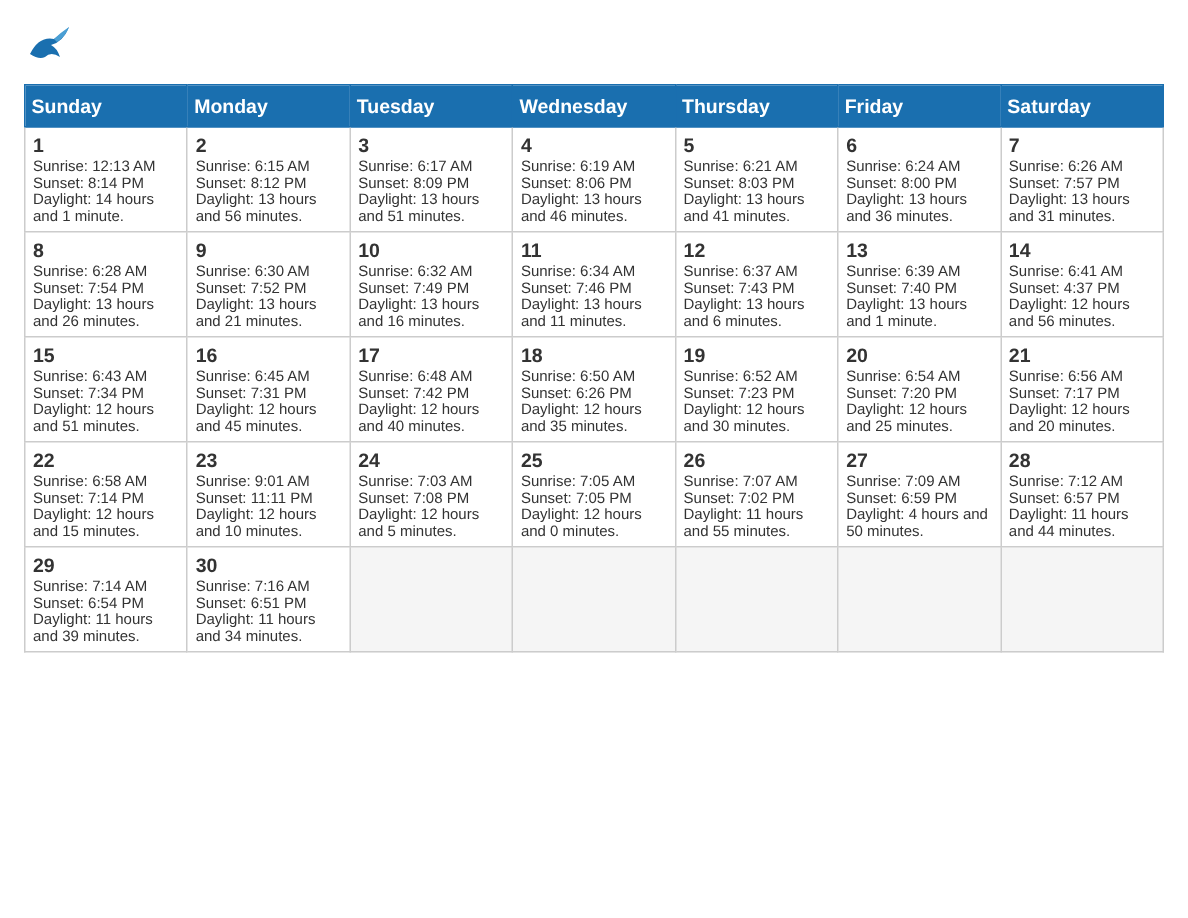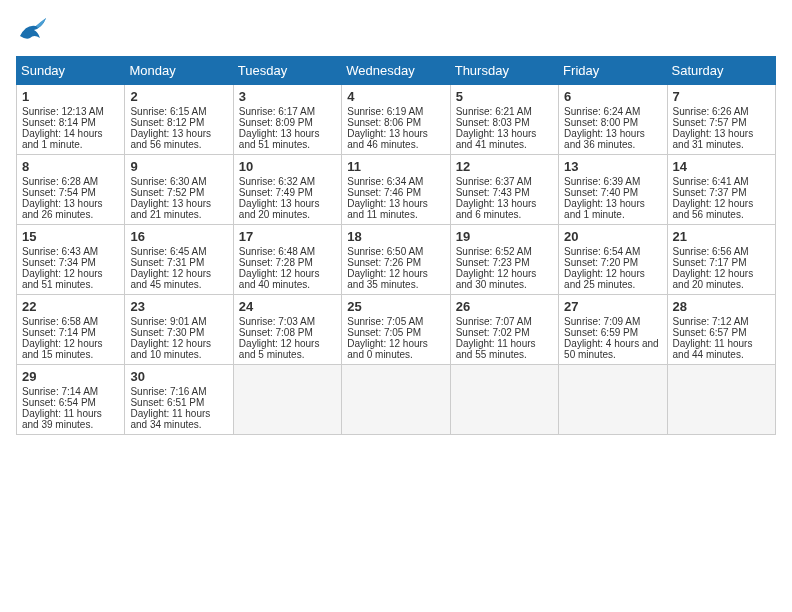--- a/index.html
+++ b/index.html
@@ -48,21 +48,21 @@
       color: #555;
     }
     .calendar {
       width: 100%;
       border-collapse: collapse;
     }
     .calendar th {
       background: #1a6faf;
       color: #fff;
       font-size: 13px;
-      font-weight: normal;
+      font-weight: bold;
       padding: 6px 4px;
       text-align: left;
       border: 1px solid #1a6faf;
     }
     .calendar td {
       vertical-align: top;
       border: 1px solid #ccc;
       padding: 4px 5px;
       font-size: 10px;
       color: #333;
@@ -117,38 +117,38 @@
         <td><span class="day-num">2</span><span>Sunrise: 6:15 AM</span><br><span>Sunset: 8:12 PM</span><br><span>Daylight: 13 hours and 56 minutes.</span></td>
         <td><span class="day-num">3</span><span>Sunrise: 6:17 AM</span><br><span>Sunset: 8:09 PM</span><br><span>Daylight: 13 hours and 51 minutes.</span></td>
         <td><span class="day-num">4</span><span>Sunrise: 6:19 AM</span><br><span>Sunset: 8:06 PM</span><br><span>Daylight: 13 hours and 46 minutes.</span></td>
         <td><span class="day-num">5</span><span>Sunrise: 6:21 AM</span><br><span>Sunset: 8:03 PM</span><br><span>Daylight: 13 hours and 41 minutes.</span></td>
         <td><span class="day-num">6</span><span>Sunrise: 6:24 AM</span><br><span>Sunset: 8:00 PM</span><br><span>Daylight: 13 hours and 36 minutes.</span></td>
         <td><span class="day-num">7</span><span>Sunrise: 6:26 AM</span><br><span>Sunset: 7:57 PM</span><br><span>Daylight: 13 hours and 31 minutes.</span></td>
       </tr>
       <tr>
         <td><span class="day-num">8</span><span>Sunrise: 6:28 AM</span><br><span>Sunset: 7:54 PM</span><br><span>Daylight: 13 hours and 26 minutes.</span></td>
         <td><span class="day-num">9</span><span>Sunrise: 6:30 AM</span><br><span>Sunset: 7:52 PM</span><br><span>Daylight: 13 hours and 21 minutes.</span></td>
-        <td><span class="day-num">10</span><span>Sunrise: 6:32 AM</span><br><span>Sunset: 7:49 PM</span><br><span>Daylight: 13 hours and 20 minutes.</span></td>
+        <td><span class="day-num">10</span><span>Sunrise: 6:32 AM</span><br><span>Sunset: 7:49 PM</span><br><span>Daylight: 13 hours and 16 minutes.</span></td>
         <td><span class="day-num">11</span><span>Sunrise: 6:34 AM</span><br><span>Sunset: 7:46 PM</span><br><span>Daylight: 13 hours and 11 minutes.</span></td>
         <td><span class="day-num">12</span><span>Sunrise: 6:37 AM</span><br><span>Sunset: 7:43 PM</span><br><span>Daylight: 13 hours and 6 minutes.</span></td>
         <td><span class="day-num">13</span><span>Sunrise: 6:39 AM</span><br><span>Sunset: 7:40 PM</span><br><span>Daylight: 13 hours and 1 minute.</span></td>
-        <td><span class="day-num">14</span><span>Sunrise: 6:41 AM</span><br><span>Sunset: 7:37 PM</span><br><span>Daylight: 12 hours and 56 minutes.</span></td>
+        <td><span class="day-num">14</span><span>Sunrise: 6:41 AM</span><br><span>Sunset: 4:37 PM</span><br><span>Daylight: 12 hours and 56 minutes.</span></td>
       </tr>
       <tr>
         <td><span class="day-num">15</span><span>Sunrise: 6:43 AM</span><br><span>Sunset: 7:34 PM</span><br><span>Daylight: 12 hours and 51 minutes.</span></td>
         <td><span class="day-num">16</span><span>Sunrise: 6:45 AM</span><br><span>Sunset: 7:31 PM</span><br><span>Daylight: 12 hours and 45 minutes.</span></td>
-        <td><span class="day-num">17</span><span>Sunrise: 6:48 AM</span><br><span>Sunset: 7:28 PM</span><br><span>Daylight: 12 hours and 40 minutes.</span></td>
-        <td><span class="day-num">18</span><span>Sunrise: 6:50 AM</span><br><span>Sunset: 7:26 PM</span><br><span>Daylight: 12 hours and 35 minutes.</span></td>
+        <td><span class="day-num">17</span><span>Sunrise: 6:48 AM</span><br><span>Sunset: 7:42 PM</span><br><span>Daylight: 12 hours and 40 minutes.</span></td>
+        <td><span class="day-num">18</span><span>Sunrise: 6:50 AM</span><br><span>Sunset: 6:26 PM</span><br><span>Daylight: 12 hours and 35 minutes.</span></td>
         <td><span class="day-num">19</span><span>Sunrise: 6:52 AM</span><br><span>Sunset: 7:23 PM</span><br><span>Daylight: 12 hours and 30 minutes.</span></td>
         <td><span class="day-num">20</span><span>Sunrise: 6:54 AM</span><br><span>Sunset: 7:20 PM</span><br><span>Daylight: 12 hours and 25 minutes.</span></td>
         <td><span class="day-num">21</span><span>Sunrise: 6:56 AM</span><br><span>Sunset: 7:17 PM</span><br><span>Daylight: 12 hours and 20 minutes.</span></td>
       </tr>
       <tr>
         <td><span class="day-num">22</span><span>Sunrise: 6:58 AM</span><br><span>Sunset: 7:14 PM</span><br><span>Daylight: 12 hours and 15 minutes.</span></td>
-        <td><span class="day-num">23</span><span>Sunrise: 9:01 AM</span><br><span>Sunset: 7:30 PM</span><br><span>Daylight: 12 hours and 10 minutes.</span></td>
+        <td><span class="day-num">23</span><span>Sunrise: 9:01 AM</span><br><span>Sunset: 11:11 PM</span><br><span>Daylight: 12 hours and 10 minutes.</span></td>
         <td><span class="day-num">24</span><span>Sunrise: 7:03 AM</span><br><span>Sunset: 7:08 PM</span><br><span>Daylight: 12 hours and 5 minutes.</span></td>
         <td><span class="day-num">25</span><span>Sunrise: 7:05 AM</span><br><span>Sunset: 7:05 PM</span><br><span>Daylight: 12 hours and 0 minutes.</span></td>
         <td><span class="day-num">26</span><span>Sunrise: 7:07 AM</span><br><span>Sunset: 7:02 PM</span><br><span>Daylight: 11 hours and 55 minutes.</span></td>
         <td><span class="day-num">27</span><span>Sunrise: 7:09 AM</span><br><span>Sunset: 6:59 PM</span><br><span>Daylight: 4 hours and 50 minutes.</span></td>
         <td><span class="day-num">28</span><span>Sunrise: 7:12 AM</span><br><span>Sunset: 6:57 PM</span><br><span>Daylight: 11 hours and 44 minutes.</span></td>
       </tr>
       <tr>
         <td><span class="day-num">29</span><span>Sunrise: 7:14 AM</span><br><span>Sunset: 6:54 PM</span><br><span>Daylight: 11 hours and 39 minutes.</span></td>
         <td><span class="day-num">30</span><span>Sunrise: 7:16 AM</span><br><span>Sunset: 6:51 PM</span><br><span>Daylight: 11 hours and 34 minutes.</span></td>
         <td class="empty"></td>

